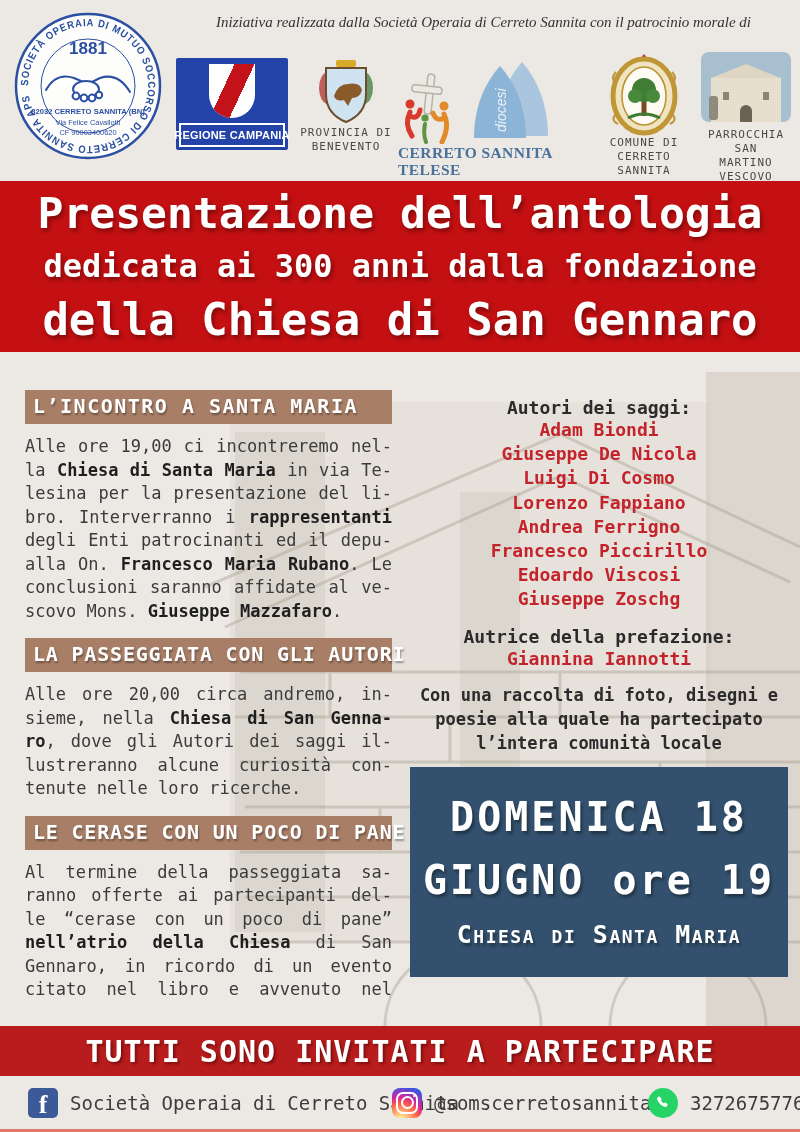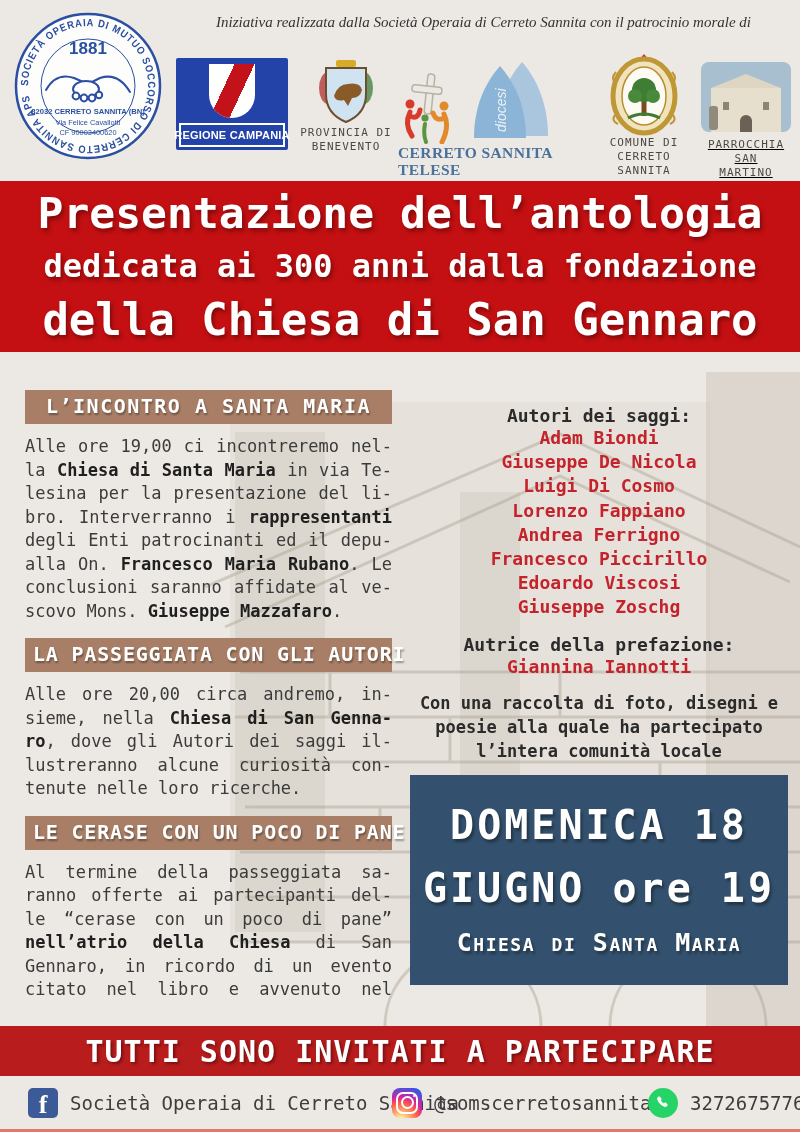--- a/index.html
+++ b/index.html
@@ -26,21 +26,21 @@
   .logo-provincia .icon{display:block;margin:0 auto;}
 
   .logo-diocesi{position:absolute;left:398px;top:56px;width:186px;}
   .dio-icons{display:flex;align-items:flex-end;gap:2px;height:88px;}
   .dio-label{font-family:"Liberation Serif",serif;font-weight:bold;color:#49719a;
     font-size:15.5px;line-height:17px;letter-spacing:.4px;}
 
   .logo-comune{position:absolute;left:592px;top:52px;width:104px;}
   .logo-comune .icon{display:block;margin:0 auto;}
 
-  .logo-parrocchia{position:absolute;left:698px;top:62px;width:96px;text-decoration:underline;}
+  .logo-parrocchia{position:absolute;left:698px;top:52px;width:96px;}
   .pa-photo{position:relative;width:90px;height:70px;margin:0 auto 6px;border-radius:8px;overflow:hidden;background:#a7bfce;}
   .pa-facade{position:absolute;left:10px;right:10px;bottom:0;height:44px;background:#e6dfcd;}
   .pa-pediment{position:absolute;left:10px;bottom:44px;width:0;height:0;
     border-left:35px solid transparent;border-right:35px solid transparent;border-bottom:14px solid #ded6c2;}
   .pa-door{position:absolute;left:50%;bottom:0;width:12px;height:17px;margin-left:-6px;background:#6b6154;border-radius:6px 6px 0 0;}
   .pa-win{position:absolute;width:6px;height:8px;background:#8d8574;bottom:22px;}
   .pa-fountain{position:absolute;left:8px;bottom:2px;width:9px;height:24px;background:#8f8a7c;border-radius:3px;}
 
   
   .title-banner{position:absolute;left:0;right:0;top:181px;height:171px;background:#c41012;
@@ -49,29 +49,29 @@
   .t1{font-size:43px;font-weight:bold;white-space:nowrap;}
   .t2{font-size:32px;font-weight:bold;white-space:nowrap;}
   .t3{font-size:44px;font-weight:bold;white-space:nowrap;}
 
   
   .bg-photo{position:absolute;left:0;top:372px;width:800px;height:654px;pointer-events:none;}
 
   
   .col-left{position:absolute;left:25px;top:390px;width:367px;}
   .sec-head{box-sizing:border-box;width:100%;background:#a87e66;color:#fff;font-weight:bold;
-    font-size:20px;padding:4px 8px 6px;letter-spacing:.8px;text-shadow:1px 2px 2px rgba(0,0,0,.35);white-space:nowrap;text-align:center;}
+    font-size:20px;padding:4px 8px 6px;letter-spacing:.8px;text-shadow:1px 2px 2px rgba(0,0,0,.35);white-space:nowrap;}
   .para{margin:11px 0 15px;font-size:17px;color:#3b3b3b;}
   .tline{line-height:23.5px;text-align:justify;text-align-last:justify;}
   .tline.nj{text-align-last:left;}
   .tline .b{font-weight:bold;color:#1f1f1f;}
 
   
   .col-right{position:absolute;left:410px;top:372px;width:378px;}
-  .rc-head{margin-top:33px;font-weight:bold;font-size:18px;color:#2b2b2b;text-align:center;}
+  .rc-head{margin-top:25px;font-weight:bold;font-size:18px;color:#2b2b2b;text-align:center;}
   .rc-head.second{margin-top:14px;}
   .author{font-weight:bold;font-size:18px;color:#c4232b;text-align:center;line-height:24.2px;}
   .rc-note{margin-top:12px;font-weight:bold;font-size:17px;line-height:24px;color:#2b2b2b;text-align:center;}
   .event-box{margin-top:12px;height:210px;background:#33516e;color:#fff;
     display:flex;flex-direction:column;align-items:center;justify-content:center;gap:17px;
     text-shadow:2px 3px 3px rgba(0,0,0,.35);}
   .ev1{font-size:40px;font-weight:bold;letter-spacing:3px;white-space:nowrap;}
   .ev3{font-size:25px;font-weight:bold;font-variant:small-caps;letter-spacing:1.5px;white-space:nowrap;}
 
   

